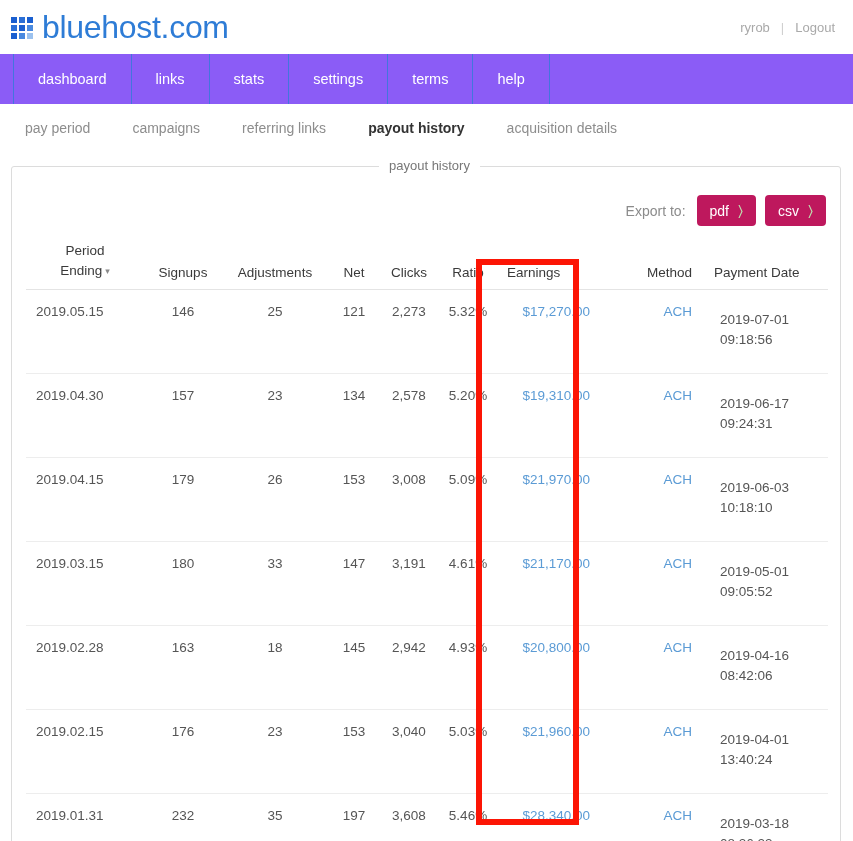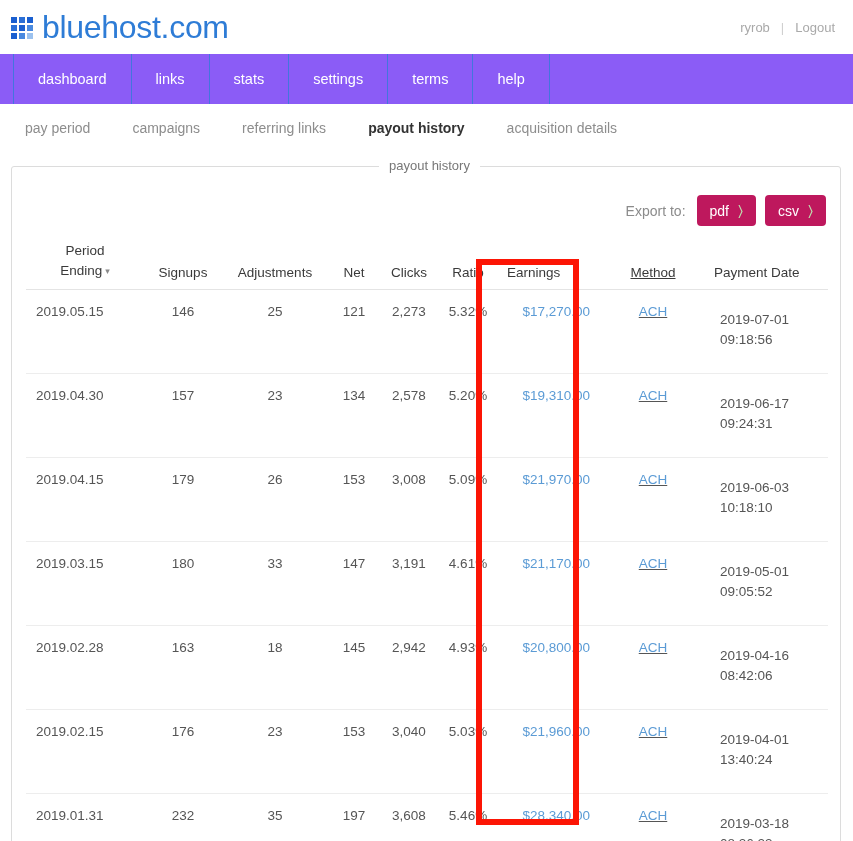--- a/index.html
+++ b/index.html
@@ -162,21 +162,21 @@
   }
   table.payout tr:last-child td { border-bottom: none; }
 
   .c-period  { text-align: left;  width: 118px; padding-left: 10px !important; }
   .c-signups { text-align: center; width: 78px; }
   .c-adj     { text-align: center; width: 106px; }
   .c-net     { text-align: center; width: 52px; }
   .c-clicks  { text-align: center; width: 58px; }
   .c-ratio   { text-align: center; width: 60px; }
   .c-earn    { text-align: right;  width: 108px; padding-right: 16px !important; }
-  .c-method  { text-align: center;   width: 86px; padding-left: 8px !important; text-decoration: underline; }
+  .c-method  { text-align: right;   width: 86px; padding-left: 8px !important; }
   .c-paydate { text-align: left; padding-left: 28px !important; }
 
   th.c-period { text-align: center; padding-left: 0 !important; }
   th.c-earn { text-align: left; padding-left: 9px !important; padding-right: 0 !important; }
   th.c-paydate { text-align: left; padding-left: 22px !important; }
 
   .hdr-two { display: inline-block; line-height: 1.45; text-align: center; }
   .sort-chev { font-size: 9px; color: #8a8a8a; margin-left: 3px; vertical-align: 1px; }
 
   .link-blue { color: #5b9bd5; text-decoration: none; }

